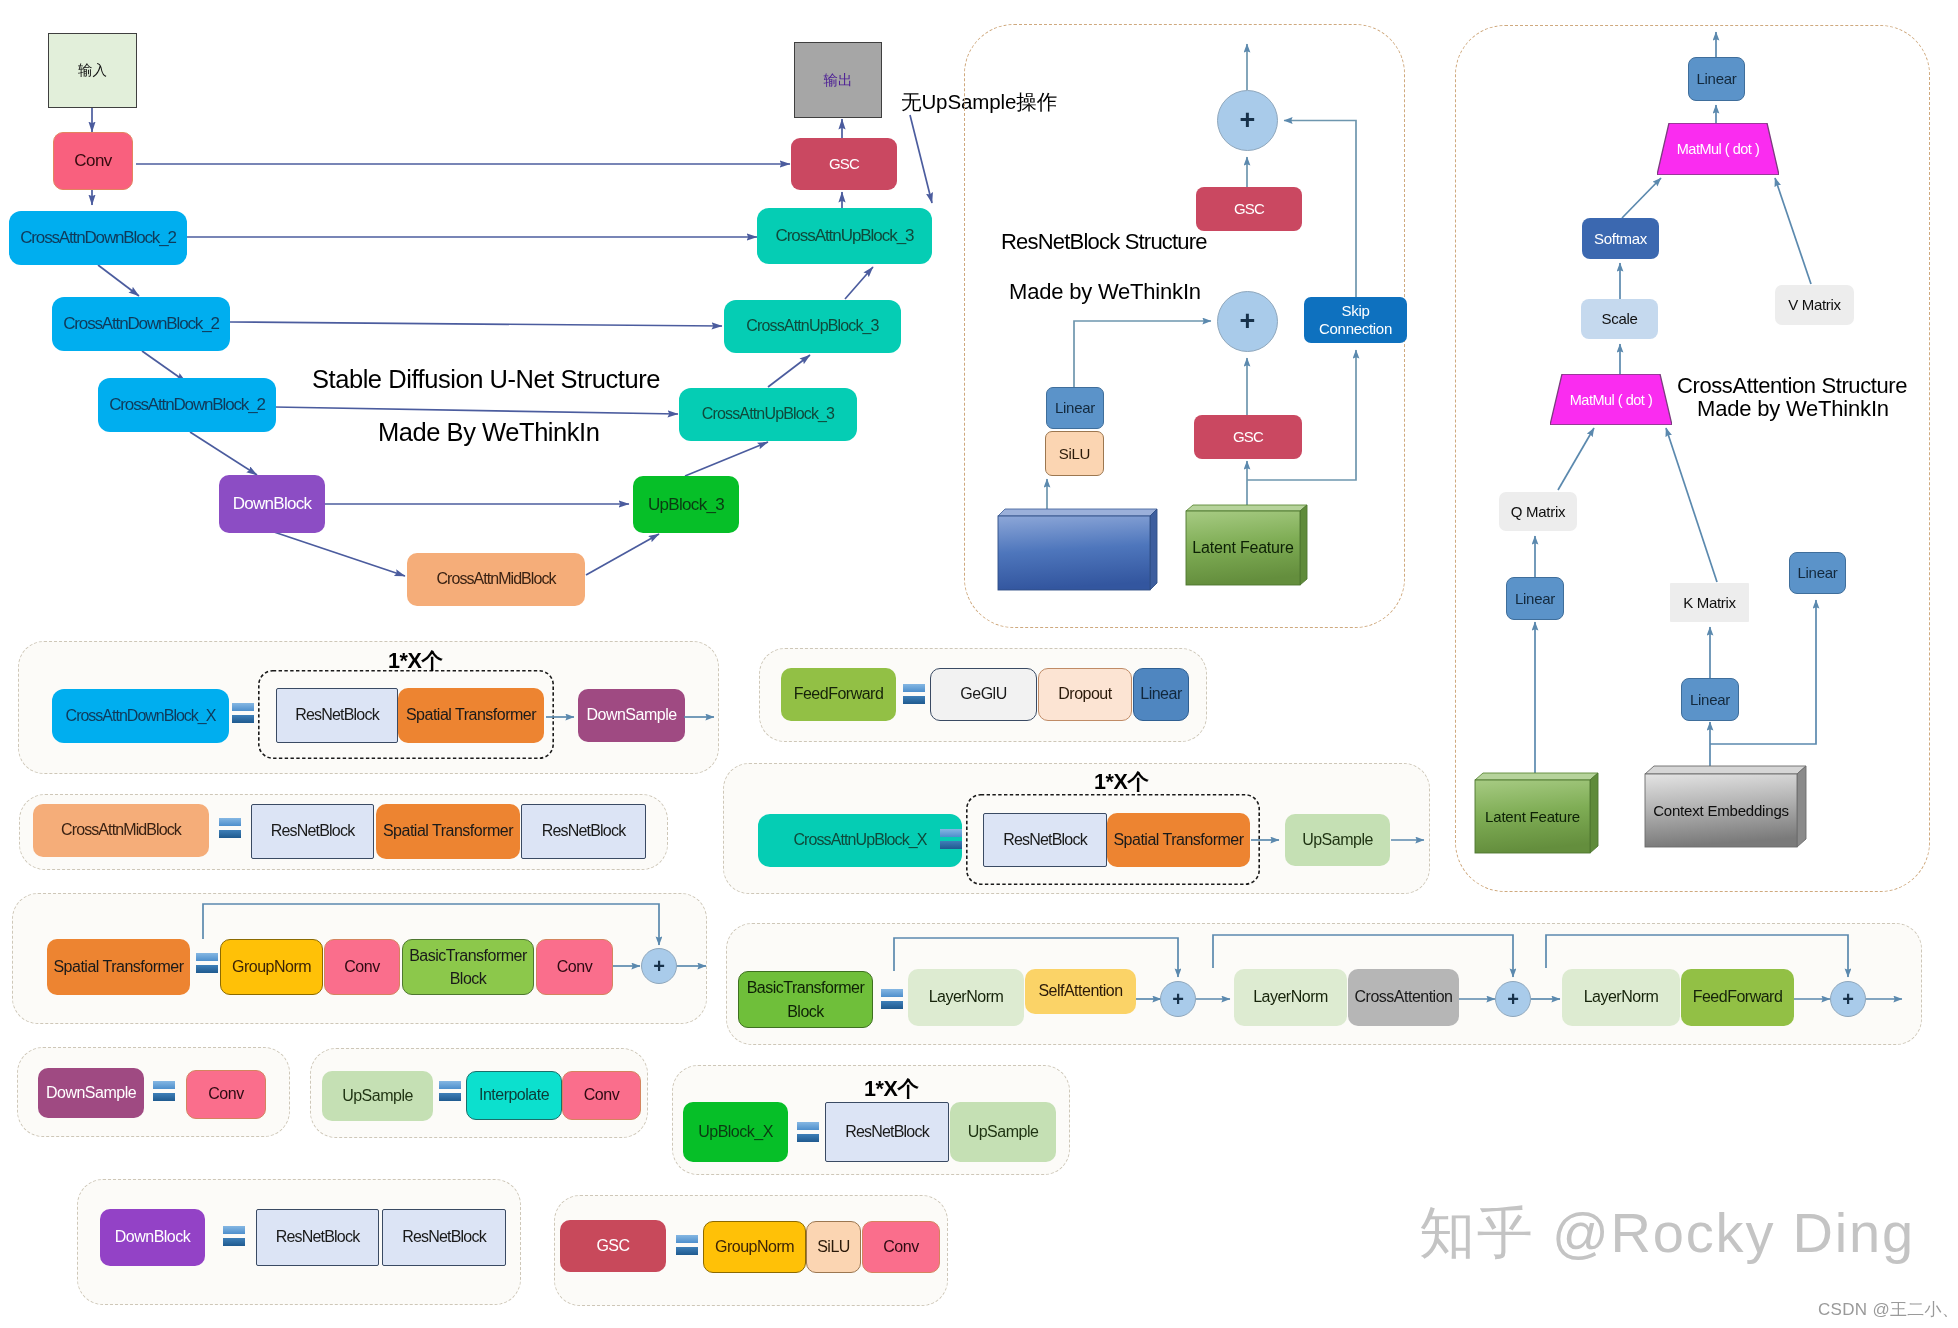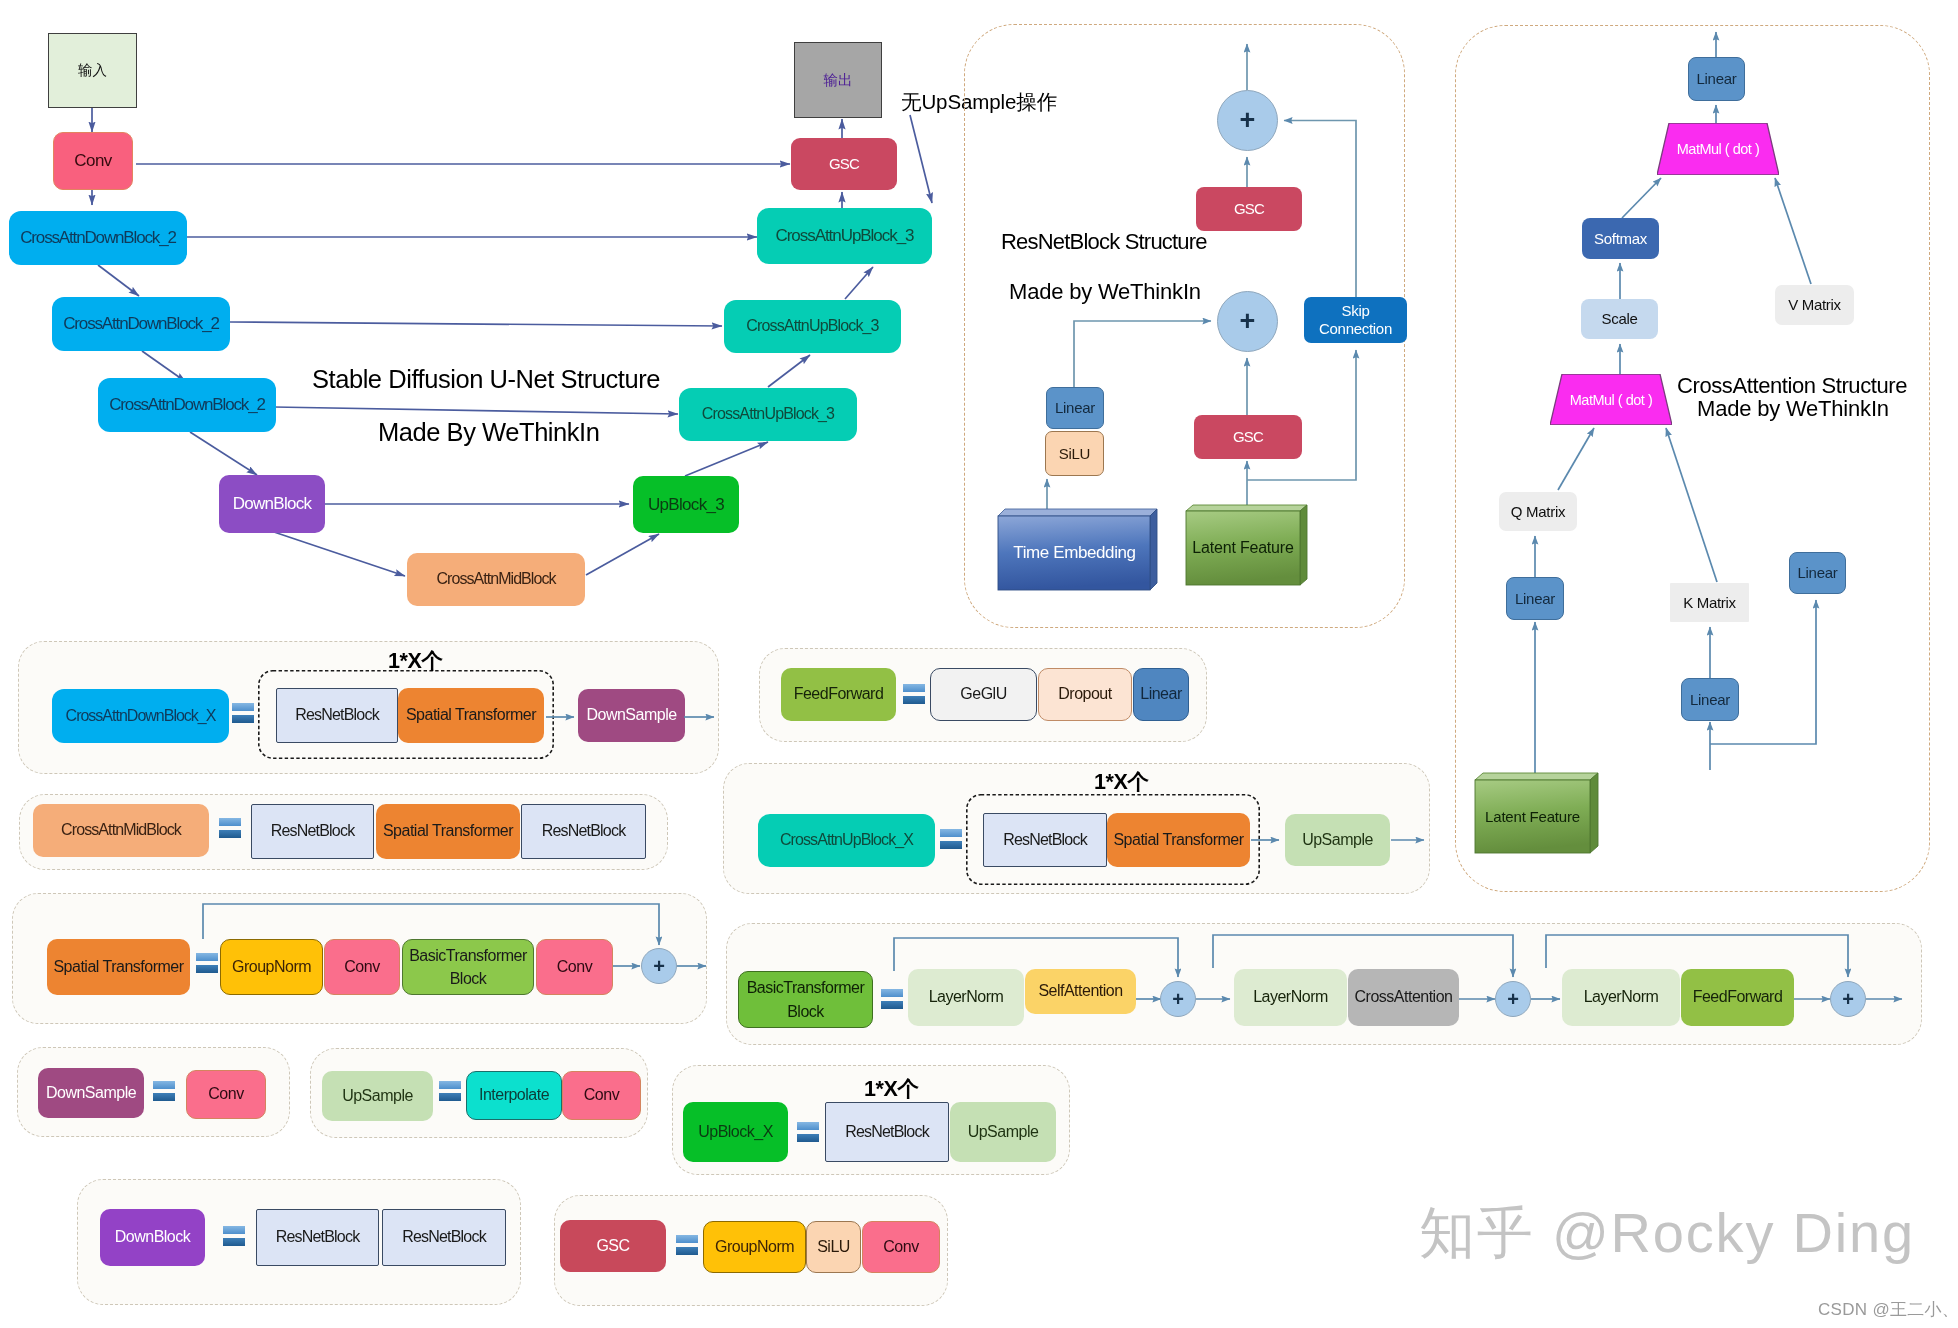--- a/index.html
+++ b/index.html
@@ -274,23 +274,20 @@
     <linearGradient id="gTime" x1="0" y1="0" x2="0.12" y2="1">
             <stop offset="0" stop-color="#8DA7D8"></stop>
             <stop offset="0.5" stop-color="#4E76BC"></stop>
             <stop offset="1" stop-color="#33569F"></stop>
           </linearGradient>
   </defs>
   <polygon points="0,7 7,0 159,0 152,7" fill="#9BB0DA" stroke="#49699F" stroke-width="0.9"></polygon>
   <polygon points="152,7 159,0 159,74 152,81" fill="#3D5E9E" stroke="#2F4E86" stroke-width="0.9"></polygon>
   <rect x="0" y="7" width="152" height="74" fill="url(#gTime)" stroke="#2F4E86" stroke-width="0.9"></rect>
   </svg>
-  <div class="cube-face">
-        <span>Time Embedding</span>
-      </div>
 </div>
 <div class="cube3d rn-latent">
   <svg viewBox="0 0 121 80">
         <defs>
     <linearGradient id="gLat" x1="0" y1="0" x2="0.15" y2="1">
             <stop offset="0" stop-color="#A7CB83"></stop>
             <stop offset="0.5" stop-color="#7FAD55"></stop>
             <stop offset="1" stop-color="#648E3D"></stop>
           </linearGradient>
   </defs>
@@ -372,20 +369,37 @@
           </linearGradient>
         </defs>
     <polygon points="0,7 8,0 123,0 115,7" fill="#B6D39B" stroke="#5E8A39" stroke-width="0.9"></polygon>
     <polygon points="115,7 123,0 123,73 115,80" fill="#5F8B3A" stroke="#4E7730" stroke-width="0.9"></polygon>
     <rect x="0" y="7" width="115" height="73" fill="url(#gLat2)" stroke="#4E7730" stroke-width="0.9"></rect>
   </svg>
   <div class="cube-face">
         <span>Latent Feature</span>
       </div>
 </div>
+<div class="cube3d ca-ctx">
+  <svg viewBox="0 0 161 81">
+        <defs>
+    <linearGradient id="gCtx" x1="0" y1="0" x2="0.15" y2="1">
+            <stop offset="0" stop-color="#E4E4E4"></stop>
+            <stop offset="0.45" stop-color="#B6B6B6"></stop>
+            <stop offset="1" stop-color="#7A7A7A"></stop>
+          </linearGradient>
+        </defs>
+    <polygon points="0,8 9,0 161,0 152,8" fill="#D6D6D6" stroke="#6B6B6B" stroke-width="0.9"></polygon>
+    <polygon points="152,8 161,0 161,73 152,81" fill="#8A8A8A" stroke="#6B6B6B" stroke-width="0.9"></polygon>
+    <rect x="0" y="8" width="152" height="73" fill="url(#gCtx)" stroke="#6B6B6B" stroke-width="0.9"></rect>
+  </svg>
+  <div class="cube-face">
+        <span>Context Embeddings</span>
+      </div>
+</div>
 <div class="lbl ca-t1">CrossAttention Structure</div>
 <div class="lbl ca-t2">Made by WeThinkIn</div>
 
 <div class="lpanel" style="left:18px;top:641px;width:701px;height:133px;"></div>
 <div class="node lg-blue" style="left:52px;top:689px;width:177px;height:54px;font-size:16px;letter-spacing:-1px;">
       <span>CrossAttnDownBlock_X</span>
     </div>
 <div class="eq" style="left:232px;top:703px;">
       <i></i>
       <i></i>
@@ -533,21 +547,21 @@
       <span>GeGlU</span>
     </div>
 <div class="node lg-cream" style="left:1038px;top:668px;width:94px;height:53px;">
       <span>Dropout</span>
     </div>
 <div class="node lg-steel" style="left:1133px;top:668px;width:56px;height:53px;">
       <span>Linear</span>
     </div>
 
 <div class="lpanel" style="left:723px;top:763px;width:707px;height:131px;"></div>
-<div class="node lg-teal" style="left:758px;top:814px;width:177px;height:53px;font-size:16px;letter-spacing:-0.9px;">
+<div class="node lg-teal" style="left:758px;top:814px;width:204px;height:53px;font-size:16px;letter-spacing:-0.9px;">
       <span>CrossAttnUpBlock_X</span>
     </div>
 <div class="eq" style="left:940px;top:829px;">
       <i></i>
       <i></i>
     </div>
 <div class="idash" style="left:966px;top:794px;width:294px;height:91px;">
       <svg viewBox="0 0 294 91">
         <rect x="0.8" y="0.8" width="292.4" height="89.4" rx="14" ry="14" fill="none" stroke="#1A1A1A" stroke-width="1.6" stroke-dasharray="3.4 2.4"></rect>
       </svg>

